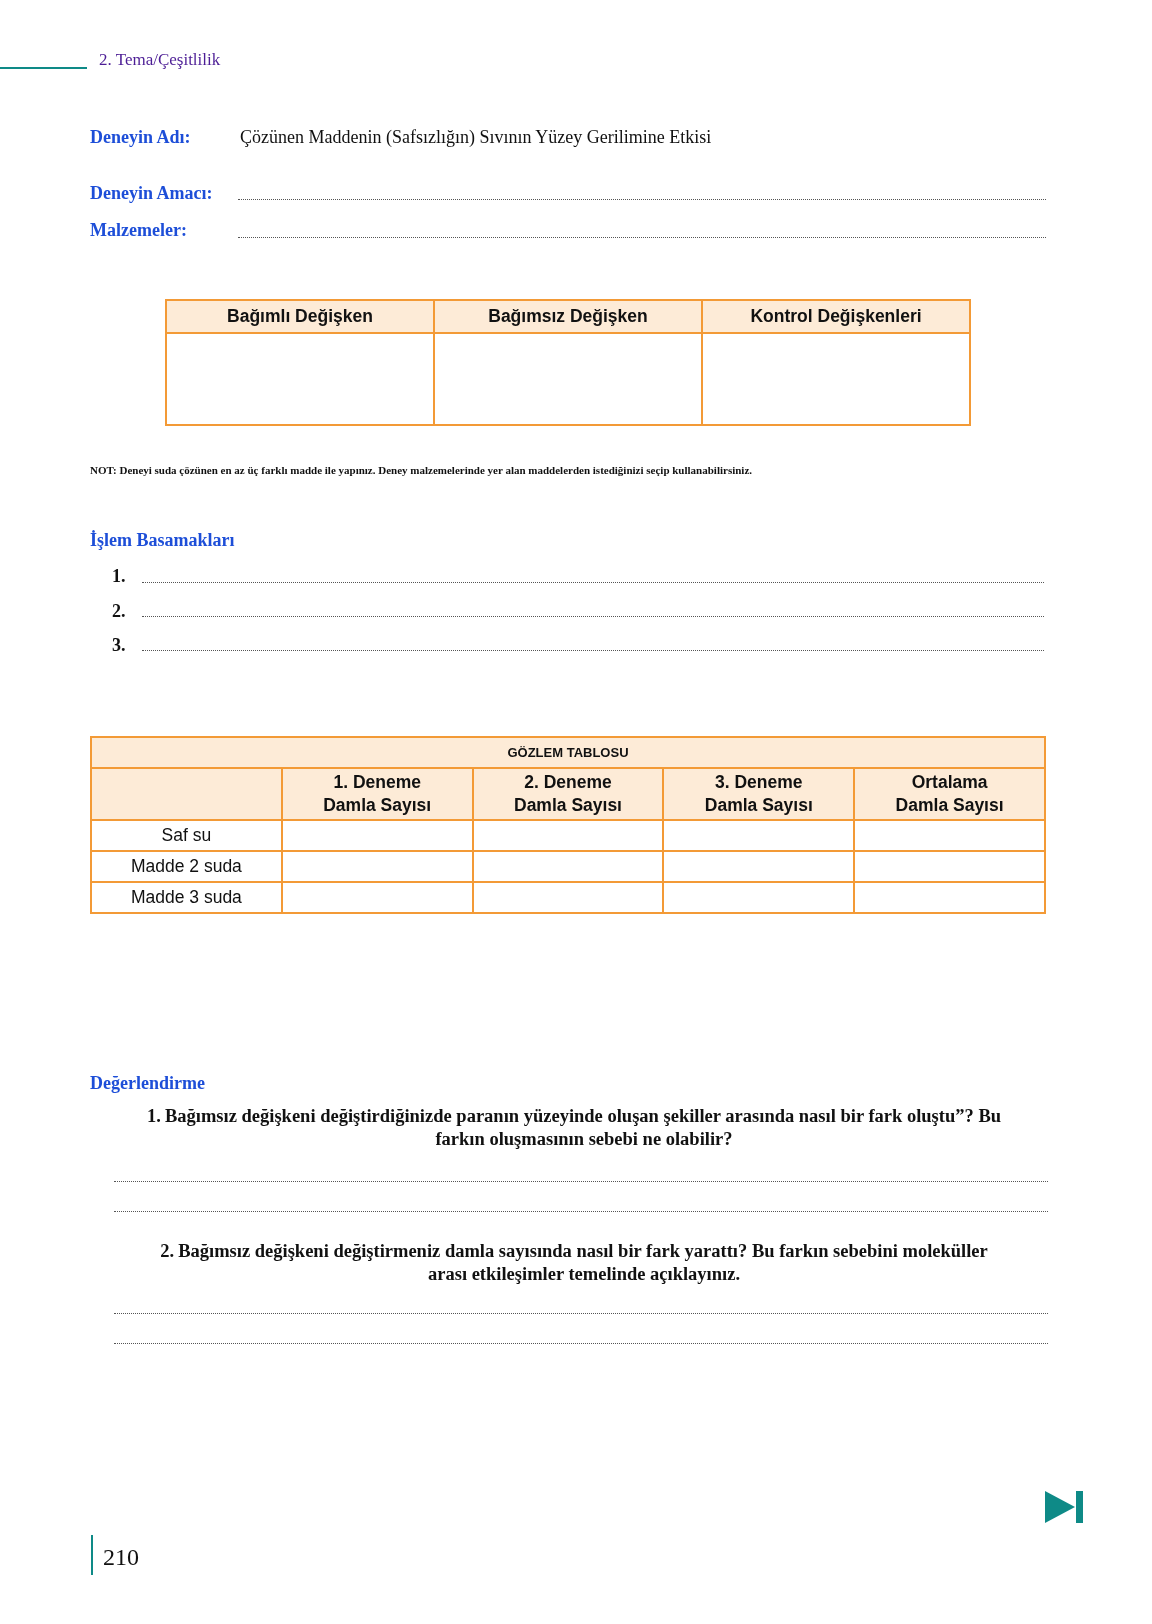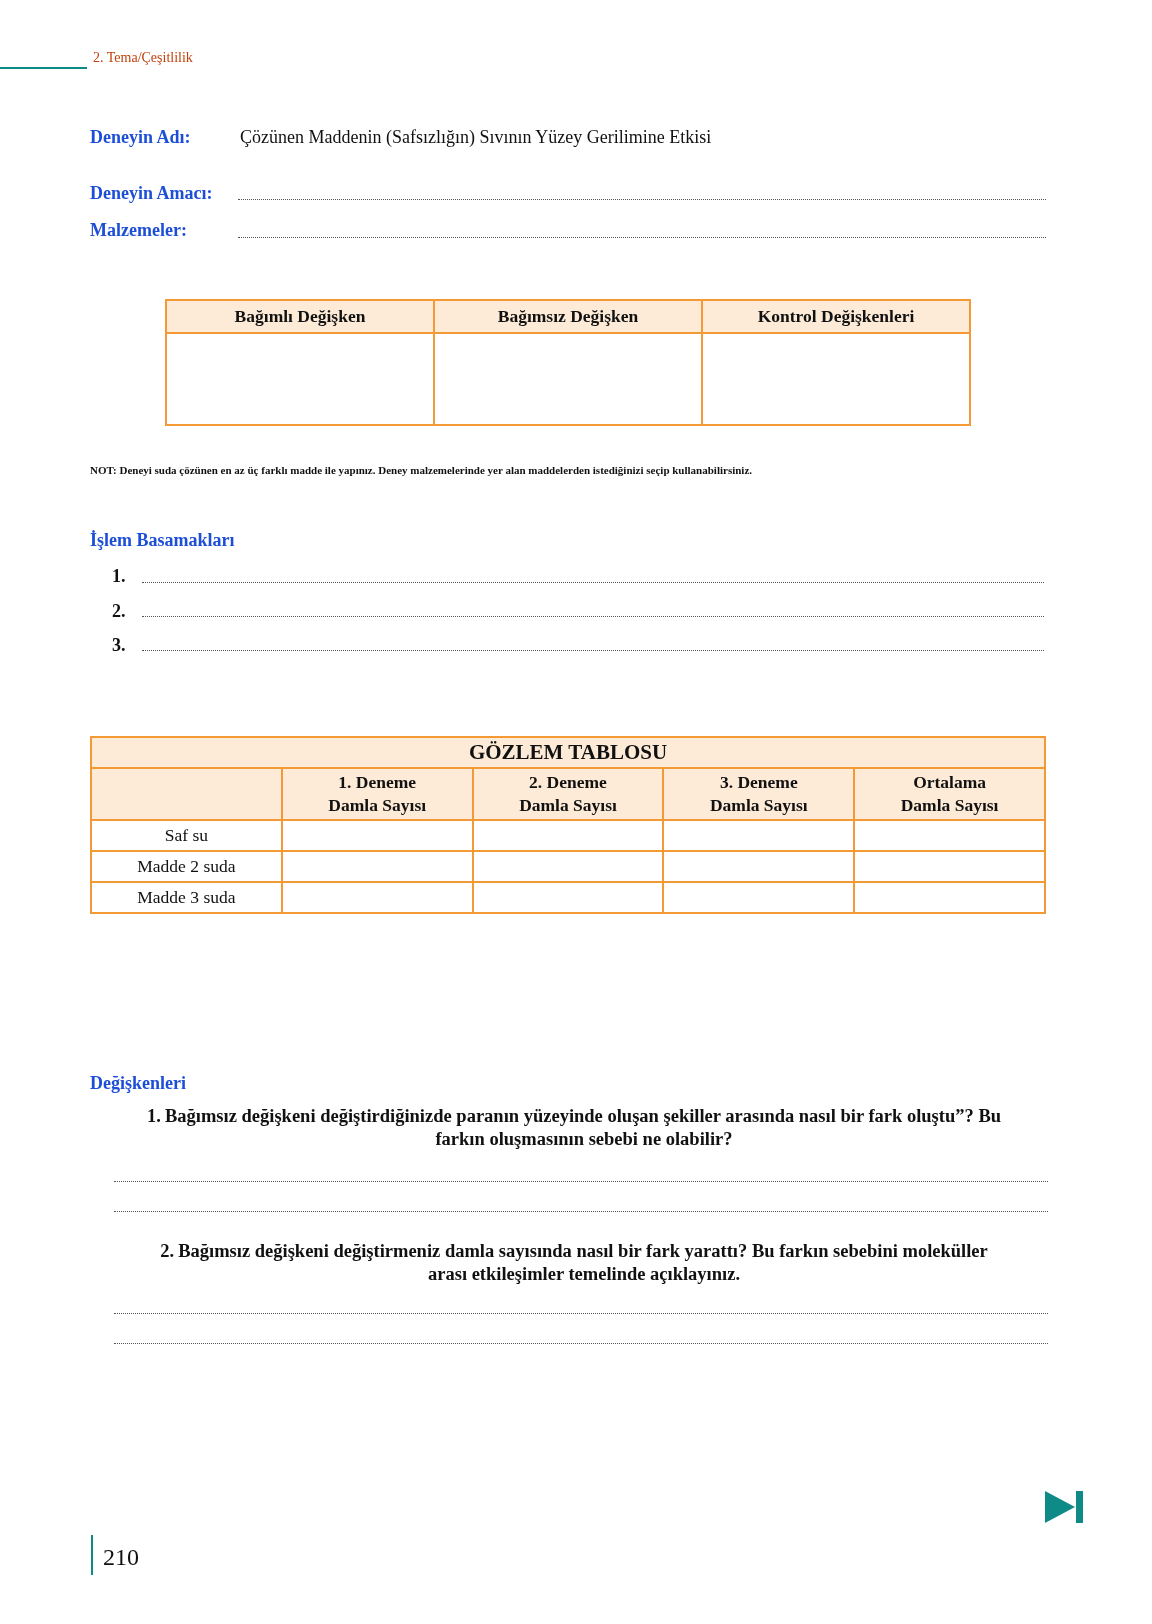--- a/index.html
+++ b/index.html
@@ -1,27 +1,27 @@
 <!DOCTYPE html>
 <html><head>
 <meta charset="utf-8">
 <style>
   html,body{margin:0;padding:0;background:#fff;}
   body{width:1152px;height:1624px;position:relative;overflow:hidden;font-family:"Liberation Serif","DejaVu Serif",serif;color:#111;}
   .hdr-line{position:absolute;left:0;top:67px;width:87px;height:1.5px;background:#0e8a87;}
-  .hdr-text{position:absolute;left:93px;top:50px;font-size:14px;color:#c2410c;}
+  .hdr-text{position:absolute;left:99px;top:50px;font-size:17px;color:#4c1d95;}
   .lbl{position:absolute;font-size:18px;font-weight:bold;color:#1d4ed8;}
   .txt{position:absolute;font-size:18px;color:#111;}
   .dots{position:absolute;border-bottom:1px dotted #555;height:0;}
-  table{border-collapse:collapse;position:absolute;font-family:Liberation Serif, serif;}
+  table{border-collapse:collapse;position:absolute;font-family:Liberation Sans, sans-serif;}
   td,th{border:2px solid #f39a36;padding:0;text-align:center;}
   th{background:#fdebd7;font-weight:bold;font-size:17.5px;color:#111;}
   .t1 th{height:31px;}
   .t1 td{height:90px;}
-  .t2 .title th{height:29px;font-size:21px;}
+  .t2 .title th{height:29px;font-size:13px;}
   .t2 .colh th{height:50px;line-height:23px;}
   .t2 td{height:29px;font-size:17.5px;font-weight:normal;}
   .note{position:absolute;left:90px;top:460px;width:940px;font-size:11px;font-weight:bold;line-height:20px;}
   .steps-num{position:absolute;font-size:18px;font-weight:bold;left:112px;}
   .q{position:absolute;left:92px;width:960px;font-size:18.5px;font-weight:bold;line-height:23px;text-align:center;}
   .q .num{display:inline-block;width:22px;}
   .q .line2{padding-left:24px;display:block;}
   .pagebar{position:absolute;left:91px;top:1535px;width:2px;height:40px;background:#0e8a87;}
   .pagenum{position:absolute;left:103px;top:1544px;font-size:24px;color:#111;}
   .next{position:absolute;left:1045px;top:1491px;width:40px;height:32px;}
@@ -95,21 +95,21 @@
   <tr>
     <td>Madde 3 suda</td>
     <td></td>
         <td></td>
         <td></td>
         <td></td>
   </tr>
 </tbody>
   </table>
 
-<div class="lbl" style="left:90px;top:1073px;">Değişkenleri</div>
+<div class="lbl" style="left:90px;top:1073px;">Değerlendirme</div>
 
 <div class="q" style="top:1105px;">
   <span class="num">1.</span><span>Bağımsız değişkeni değiştirdiğinizde paranın yüzeyinde oluşan şekiller arasında nasıl bir fark oluştu”? Bu</span>
   <span class="line2">farkın oluşmasının sebebi ne olabilir?</span>
 </div>
 <div class="dots" style="left:114px;top:1181px;width:934px;"></div>
 <div class="dots" style="left:114px;top:1211px;width:934px;"></div>
 
 <div class="q" style="top:1240px;">
   <span class="num">2.</span><span>Bağımsız değişkeni değiştirmeniz damla sayısında nasıl bir fark yarattı? Bu farkın sebebini moleküller</span>

